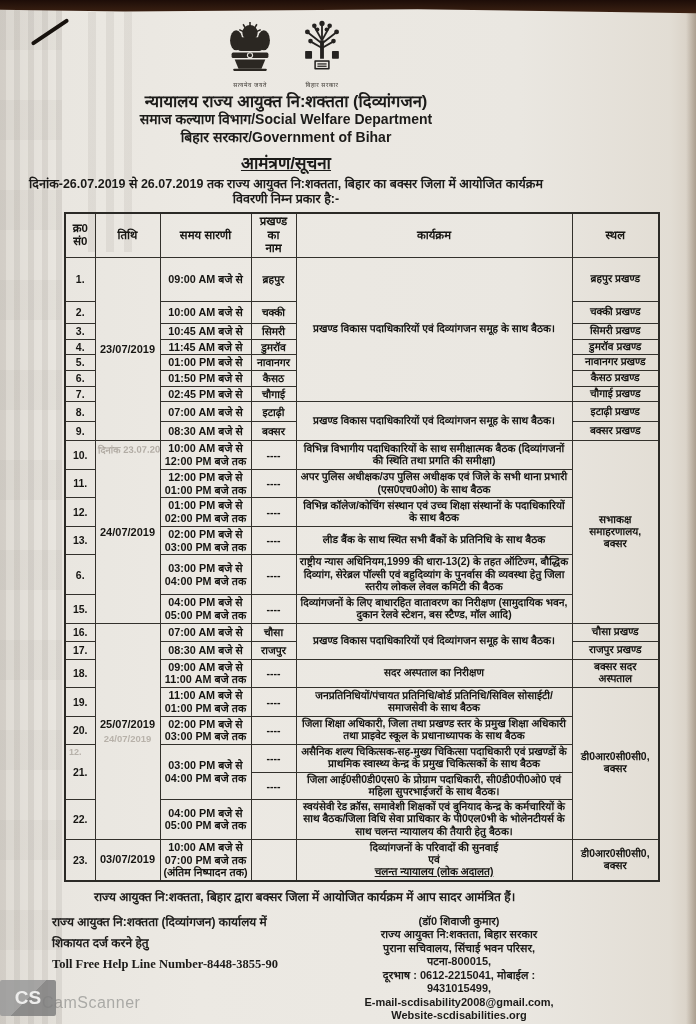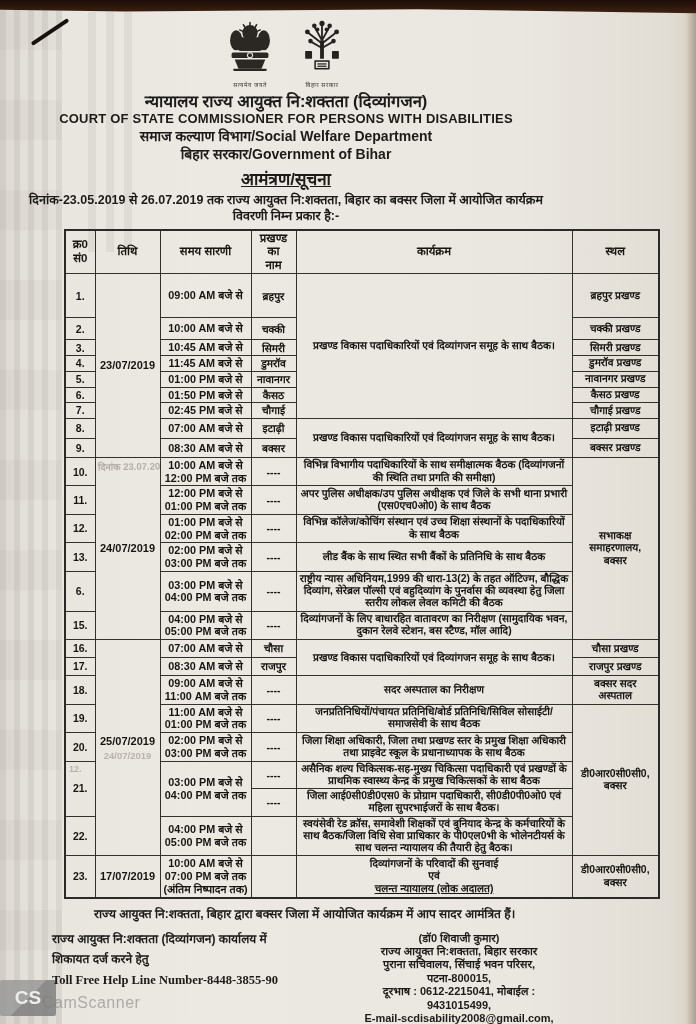--- a/index.html
+++ b/index.html
@@ -165,25 +165,24 @@
               </g>
             </g>
           </svg>
         </span>
         <span class="emblem-caption">बिहार सरकार</span>
       </div>
     </div>
 
     <div class="hdr">
       <div class="t-hi">न्यायालय राज्य आयुक्त नि:शक्तता (दिव्यांगजन)</div>
-      <div class="t-en">COURT OF STATE COMMISSIONER FOR PERSONS WITH DISABILITIES</div>
       <div class="t-dept">समाज कल्याण विभाग/Social Welfare Department</div>
       <div class="t-govt">बिहार सरकार/Government of Bihar</div>
       <div><span class="t-notice">आमंत्रण/सूचना</span></div>
-      <div class="t-intro">दिनांक-23.05.2019 से 26.07.2019 तक राज्य आयुक्त नि:शक्तता, बिहार का बक्सर जिला में आयोजित कार्यक्रम</div>
+      <div class="t-intro">दिनांक-26.07.2019 से 26.07.2019 तक राज्य आयुक्त नि:शक्तता, बिहार का बक्सर जिला में आयोजित कार्यक्रम</div>
       <div class="t-intro" style="margin-top:0;">विवरणी निम्न प्रकार है:-</div>
     </div>
 
     <table class="sched">
       <colgroup>
         <col style="width:30px">
           <col style="width:65px">
           <col style="width:91px">
         <col style="width:45px">
           <col style="width:276px">
@@ -368,21 +367,21 @@
       <tr>
         <td class="sn-cell">22.</td>
         <td class="time-cell preline">04:00  PM बजे से
 05:00  PM बजे तक</td>
         <td class="block-cell"></td>
         <td class="program-cell">स्वयंसेवी रेड क्रॉस, समावेशी शिक्षकों एवं बुनियाद केन्द्र के कर्मचारियों के साथ बैठक/जिला विधि सेवा प्राधिकार के पी0एल0भी के भोलेनटीयर्स के साथ चलन्त न्यायालय की तैयारी हेतु बैठक।</td>
       </tr>
 
       <tr>
         <td class="sn-cell">23.</td>
-        <td class="date-cell">17/07/2019</td>
+        <td class="date-cell">03/07/2019</td>
         <td class="time-cell preline">10:00  AM बजे से
 07:00  PM बजे तक
 (अंतिम निष्पादन तक)</td>
         <td class="block-cell"></td>
         <td class="program-cell">
           <span class="pline">दिव्यांगजनों के परिवादों की सुनवाई</span>
           <span class="pline">एवं</span>
           <span class="u-bold">चलन्त न्यायालय (लोक अदालत)</span>
         </td>
         <td class="venue-cell preline">डी0आर0सी0सी0,

